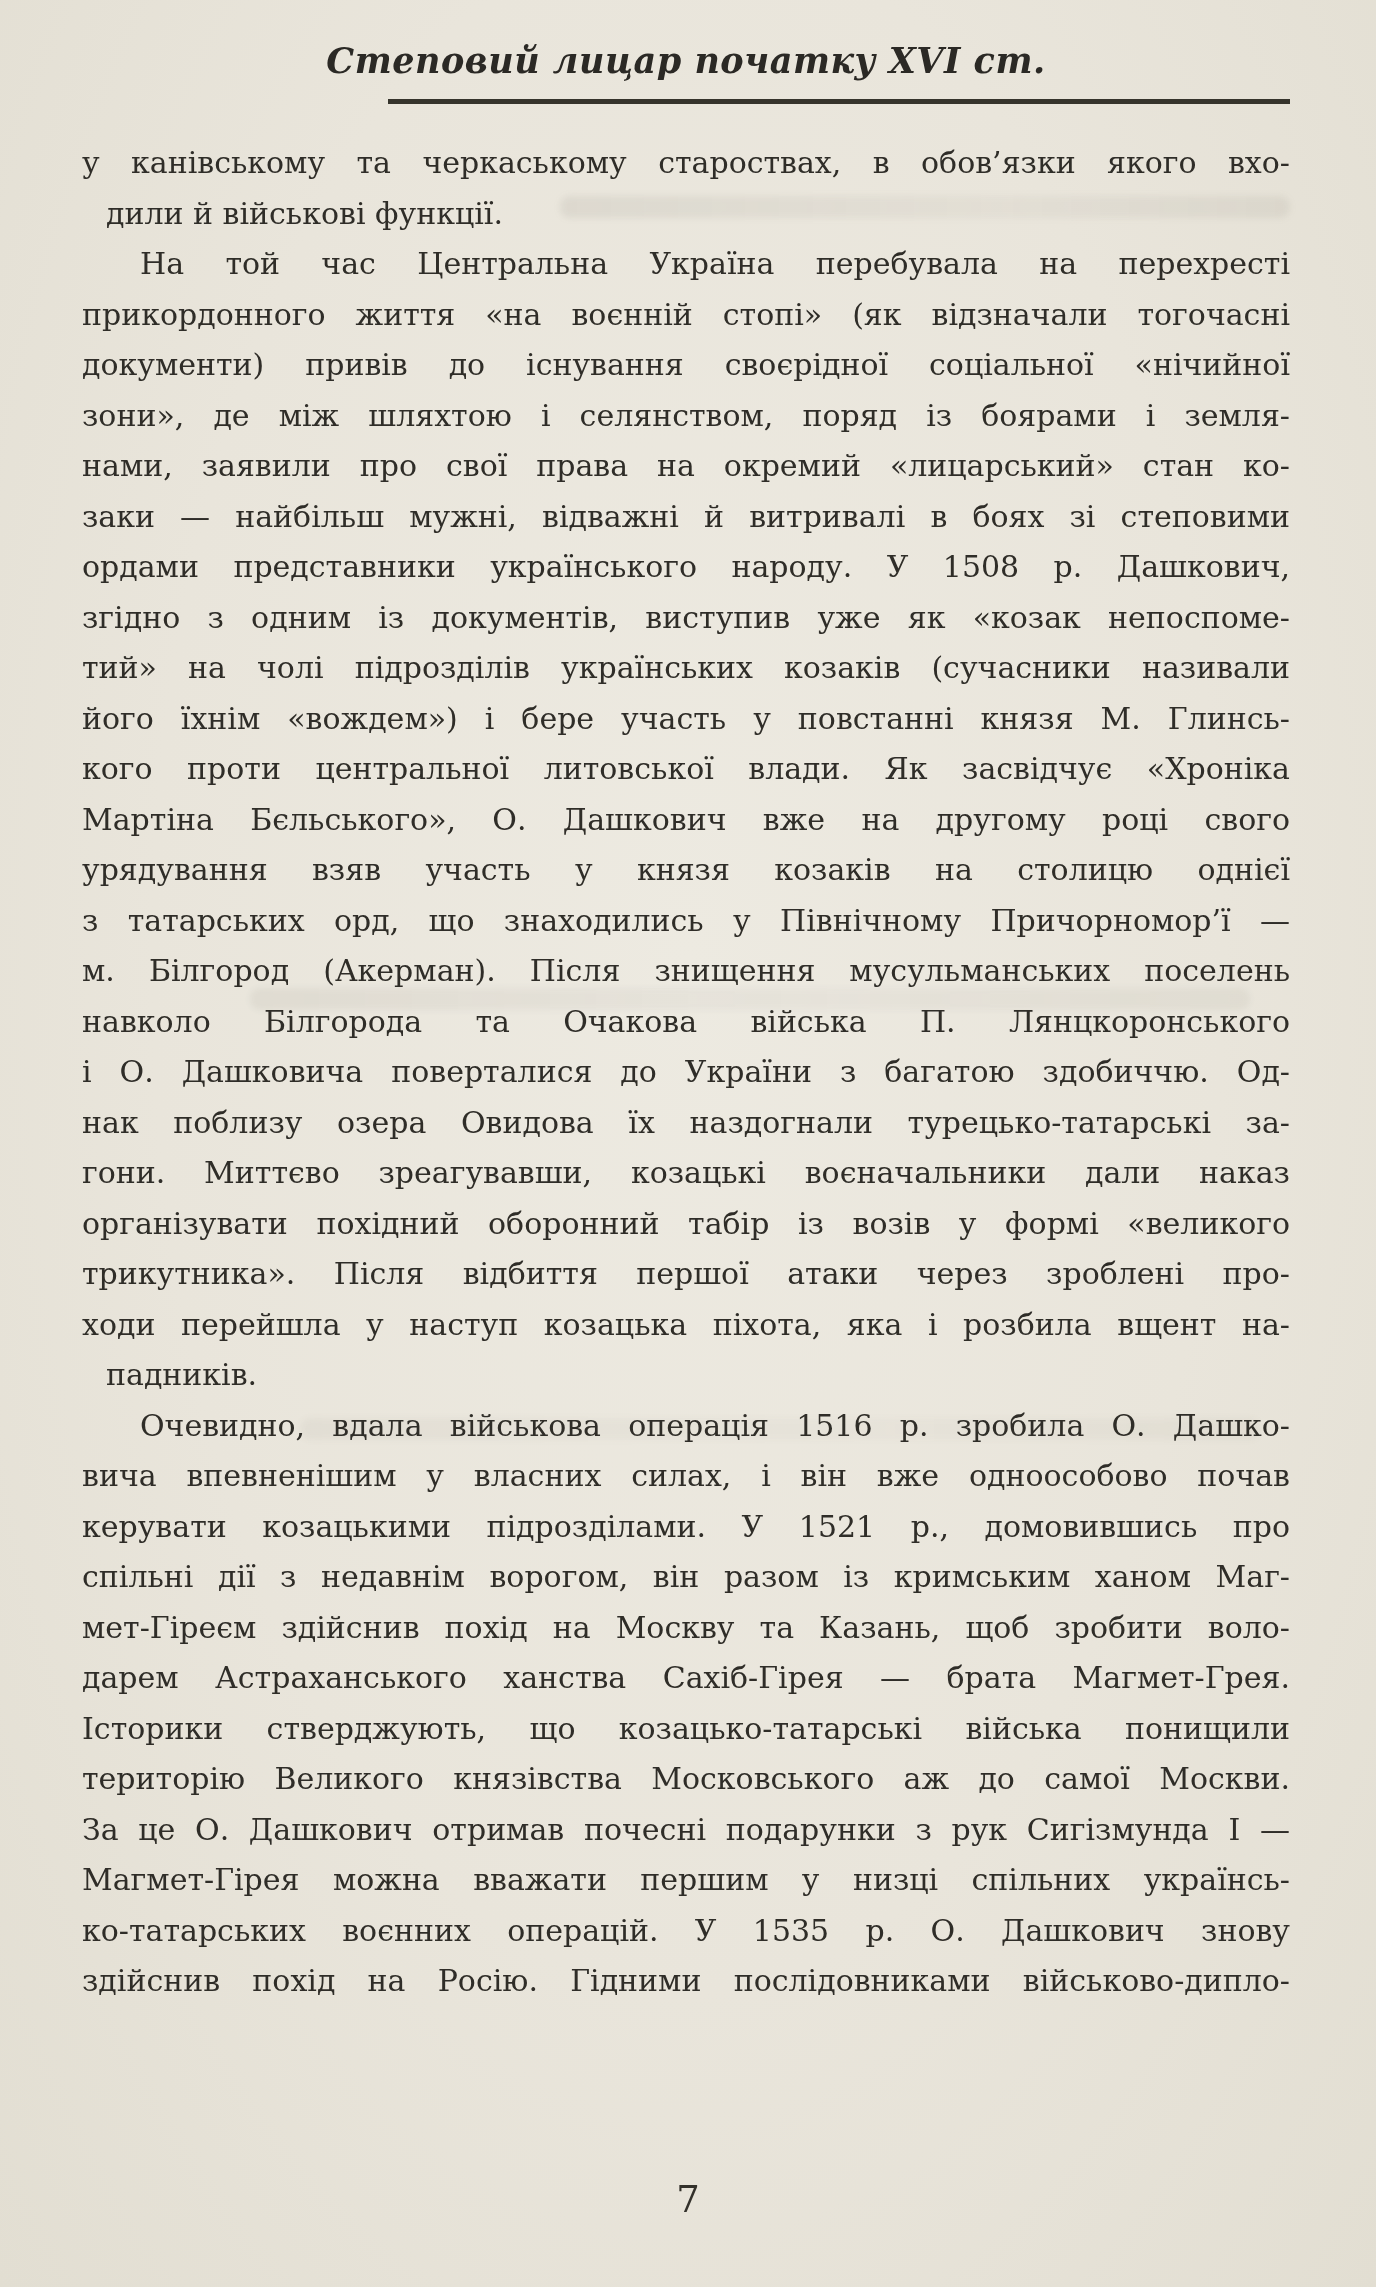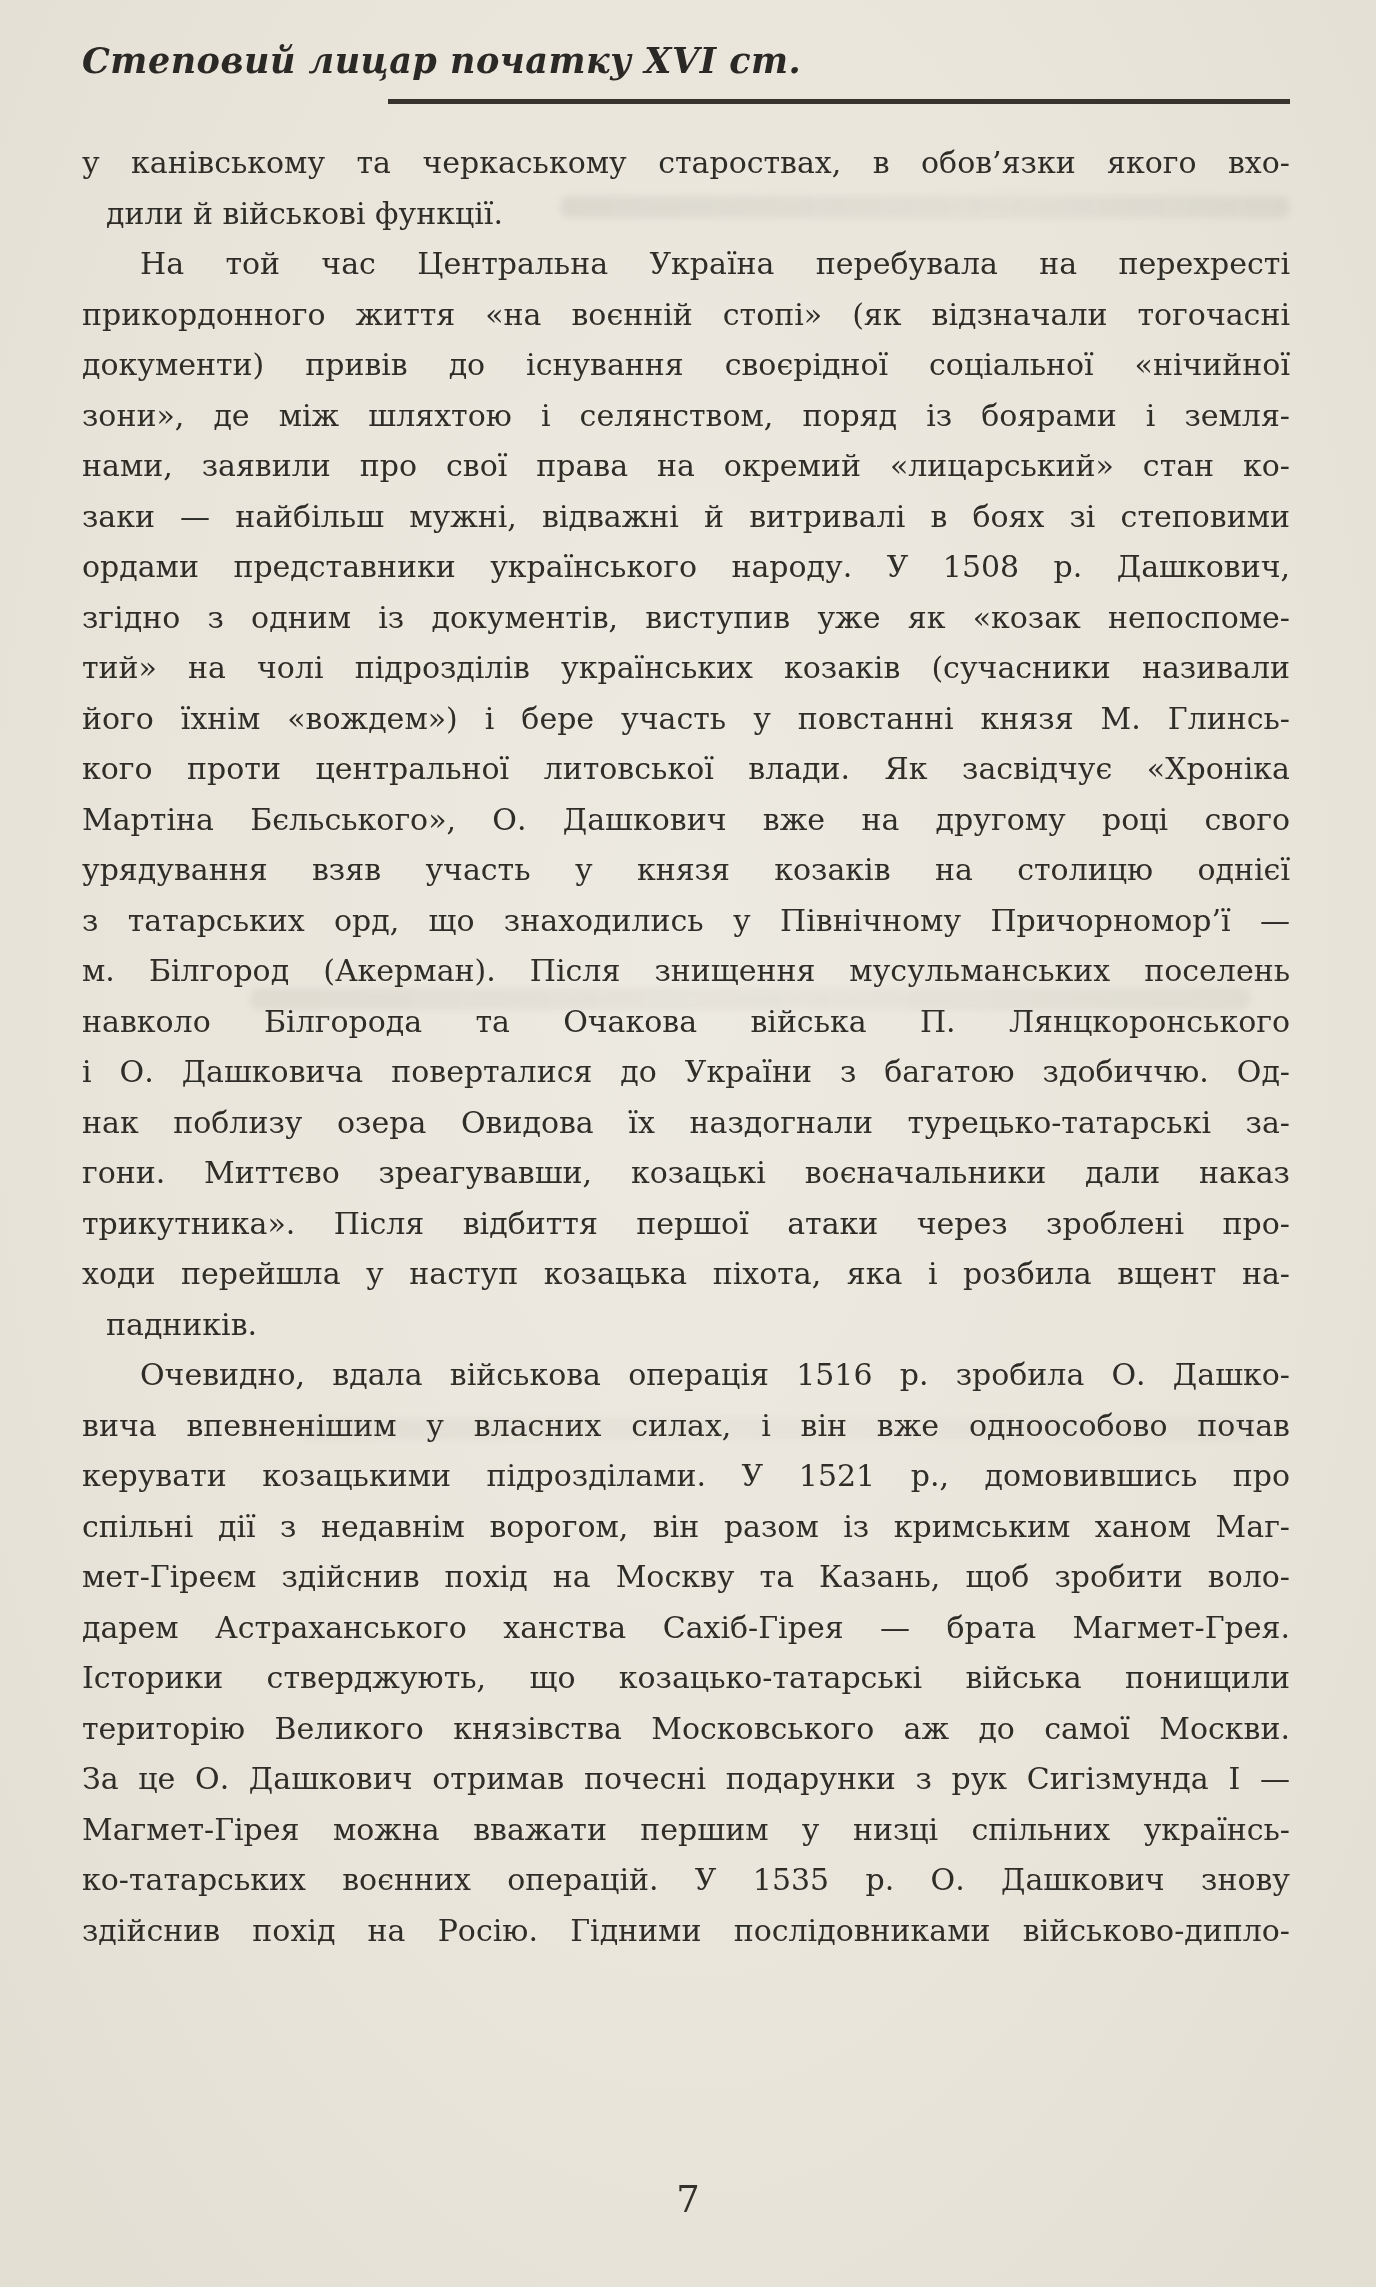--- a/index.html
+++ b/index.html
@@ -15,21 +15,21 @@
     background: radial-gradient(ellipse at 50% 42%, #edeae1 0%, #e9e5db 55%, #e2ded2 100%);
     color: #2f2d28;
     font-family: "DejaVu Serif", "Liberation Serif", serif;
     overflow: hidden;
   }
   .running-header {
     position: absolute;
     top: 40px;
     left: 82px;
     right: 86px;
-    text-align: left;
+    text-align: center;
     font-size: 35px;
     font-weight: bold;
     font-style: italic;
     color: #2b2925;
     letter-spacing: 0.5px;
   }
   .header-rule {
     position: absolute;
     top: 99px;
     left: 388px;
@@ -114,20 +114,21 @@
         <div class="line">його їхнім «вождем») і бере участь у повстанні князя М. Глинсь-</div>
         <div class="line">кого проти центральної литовської влади. Як засвідчує «Хроніка</div>
         <div class="line">Мартіна Бєльського», О. Дашкович вже на другому році свого</div>
         <div class="line">урядування взяв участь у князя козаків на столицю однієї</div>
         <div class="line">з татарських орд, що знаходились у Північному Причорномор’ї —</div>
         <div class="line">м. Білгород (Акерман). Після знищення мусульманських поселень</div>
         <div class="line">навколо Білгорода та Очакова війська П. Лянцкоронського</div>
         <div class="line">і О. Дашковича поверталися до України з багатою здобиччю. Од-</div>
         <div class="line">нак поблизу озера Овидова їх наздогнали турецько-татарські за-</div>
         <div class="line">гони. Миттєво зреагувавши, козацькі воєначальники дали наказ</div>
+        <div class="line">організувати похідний оборонний табір із возів у формі «великого</div>
         <div class="line">трикутника». Після відбиття першої атаки через зроблені про-</div>
         <div class="line">ходи перейшла у наступ козацька піхота, яка і розбила вщент на-</div>
         <div class="line last">падників.</div>
       </div>
       <div class="paragraph">
         <div class="line indent">Очевидно, вдала військова операція 1516 р. зробила О. Дашко-</div>
         <div class="line">вича впевненішим у власних силах, і він вже одноособово почав</div>
         <div class="line">керувати козацькими підрозділами. У 1521 р., домовившись про</div>
         <div class="line">спільні дії з недавнім ворогом, він разом із кримським ханом Маг-</div>
         <div class="line">мет-Гіреєм здійснив похід на Москву та Казань, щоб зробити воло-</div>

